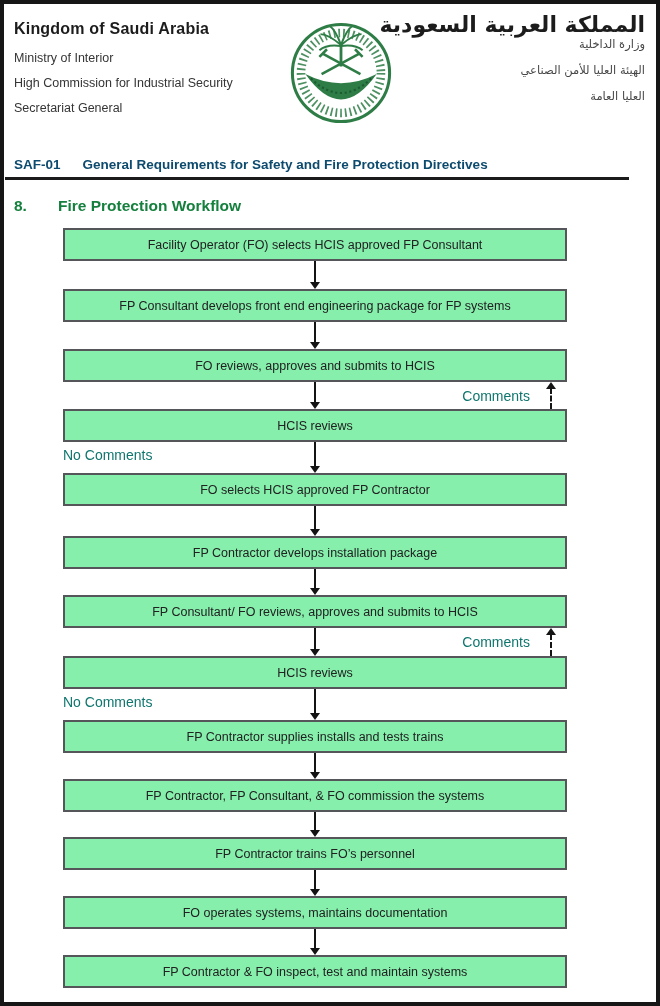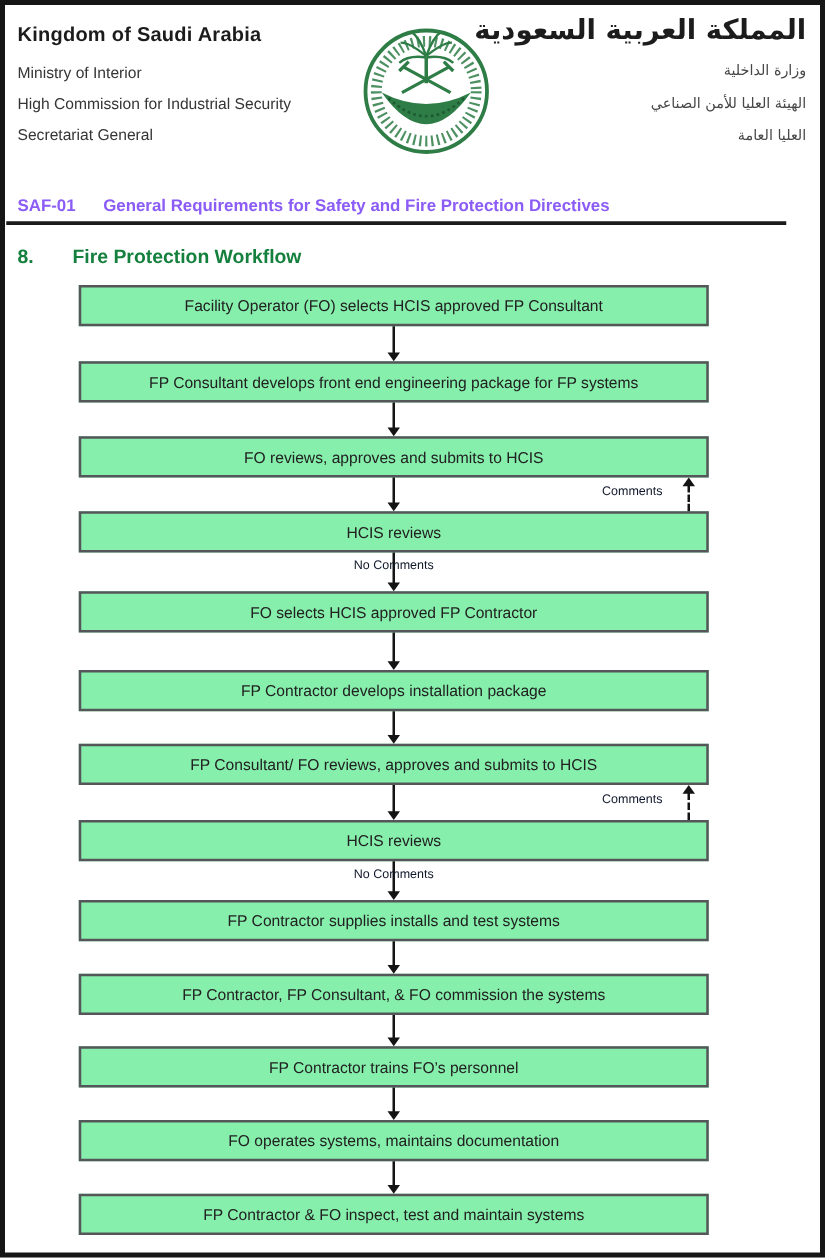--- a/index.html
+++ b/index.html
@@ -12,24 +12,24 @@
     font-family:"Liberation Sans",sans-serif;
     overflow:hidden;
   }
   
   .hdr-left{position:absolute;left:10px;top:16px;color:#1c1c1c;}
   .hdr-title{font-size:16px;font-weight:bold;letter-spacing:.2px;margin-bottom:13px;}
   .hdr-line{font-size:12.5px;color:#353535;margin-bottom:11px;}
   .logo-wrap{position:absolute;left:283px;top:6px;width:108px;height:126px;}
   .hdr-right{position:absolute;right:11px;top:8px;text-align:right;direction:rtl;
              font-family:"DejaVu Sans",sans-serif;color:#1c1c1c;}
-  .ar-title{font-size:22px;font-weight:bold;margin-bottom:12px;}
+  .ar-title{font-size:22px;font-weight:bold;}
   .ar-line{font-size:11.5px;color:#474747;margin-bottom:12px;}
   
-  .saf{position:absolute;left:10px;top:153px;font-size:13.5px;font-weight:bold;color:#8b5cf6;}
+  .saf{position:absolute;left:10px;top:153px;font-size:13.5px;font-weight:bold;color:#0c4a6e;}
   .saf .saf-code{margin-right:22px;}
   .rule{position:absolute;left:1px;top:173px;width:624px;height:3px;background:#1b1b1b;}
   .section{position:absolute;left:10px;top:193px;font-size:15.5px;font-weight:bold;color:#15803d;}
   .section .sec-num{display:inline-block;width:44px;}
   
   .fc-box{
     position:absolute;left:59px;width:504px;height:33px;
     border:2px solid #55565a;background:#86efac;box-sizing:border-box;
     display:flex;align-items:center;justify-content:center;
     font-size:12.5px;color:#212121;text-align:center;
@@ -37,23 +37,23 @@
   .varrow{position:absolute;left:306px;width:10px;}
   .varrow .line{position:absolute;left:4px;top:0;width:2px;height:calc(100% - 6px);background:#141414;}
   .varrow .head{position:absolute;left:0;bottom:0;width:0;height:0;
                 border-left:5px solid transparent;border-right:5px solid transparent;
                 border-top:7px solid #141414;}
   .farrow{position:absolute;left:542px;width:10px;}
   .farrow .line{position:absolute;left:4px;top:6px;bottom:0;width:0;border-left:2px dashed #141414;}
   .farrow .head{position:absolute;left:0;top:0;width:0;height:0;
                 border-left:5px solid transparent;border-right:5px solid transparent;
                 border-bottom:7px solid #141414;}
-  .lbl{position:absolute;font-size:10px;color:#0f172a;}
+  .lbl{position:absolute;font-size:14px;color:#0f766e;}
   .lbl-comments{left:376px;width:150px;text-align:right;}
-  .lbl-nocomments{left:59px;width:504px;text-align:center;}
+  .lbl-nocomments{left:59px;width:504px;}
 </style>
 </head>
 <body>
 
 <div class="page">
 
   <div class="hdr-left">
     <div class="hdr-title">Kingdom of Saudi Arabia</div>
     <div class="hdr-line">Ministry of Interior</div>
     <div class="hdr-line">High Commission for Industrial Security</div>
@@ -123,21 +123,21 @@
   <div class="fc-box" style="top:469px">
       <span>FO selects HCIS approved FP Contractor</span>
     </div>
   <div class="fc-box" style="top:591px">
       <span>FP Consultant/ FO reviews, approves and submits to HCIS</span>
     </div>
   <div class="fc-box" style="top:652px">
       <span>HCIS reviews</span>
     </div>
   <div class="fc-box" style="top:716px">
-      <span>FP Contractor supplies installs and test systems</span>
+      <span>FP Contractor supplies installs and tests trains</span>
     </div>
   <div class="fc-box" style="top:775px">
       <span>FP Contractor, FP Consultant, &amp; FO commission the systems</span>
     </div>
   <div class="fc-box" style="top:833px">
       <span>FP Contractor trains FO’s personnel</span>
     </div>
   <div class="fc-box" style="top:892px">
       <span>FO operates systems, maintains documentation</span>
     </div>

